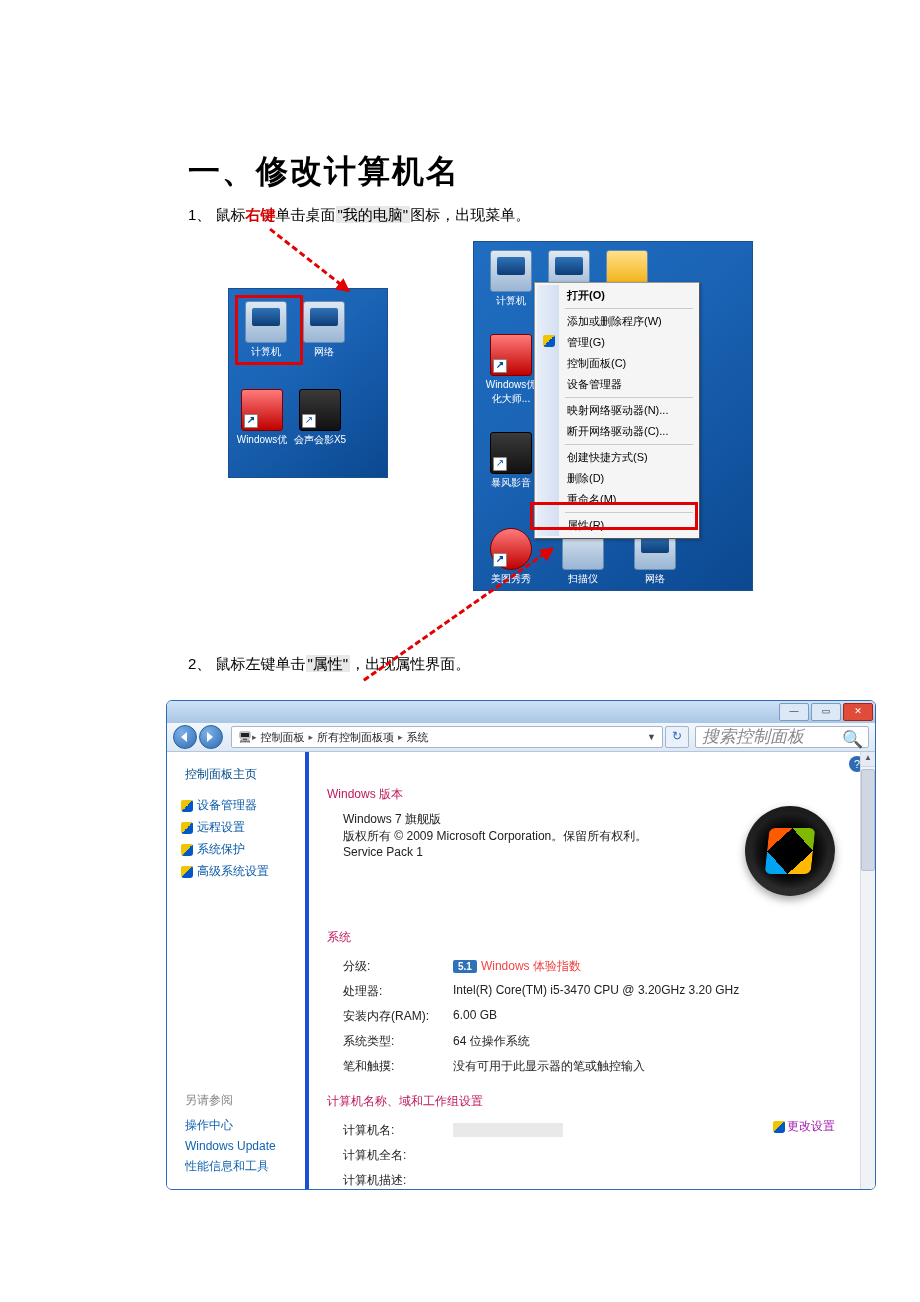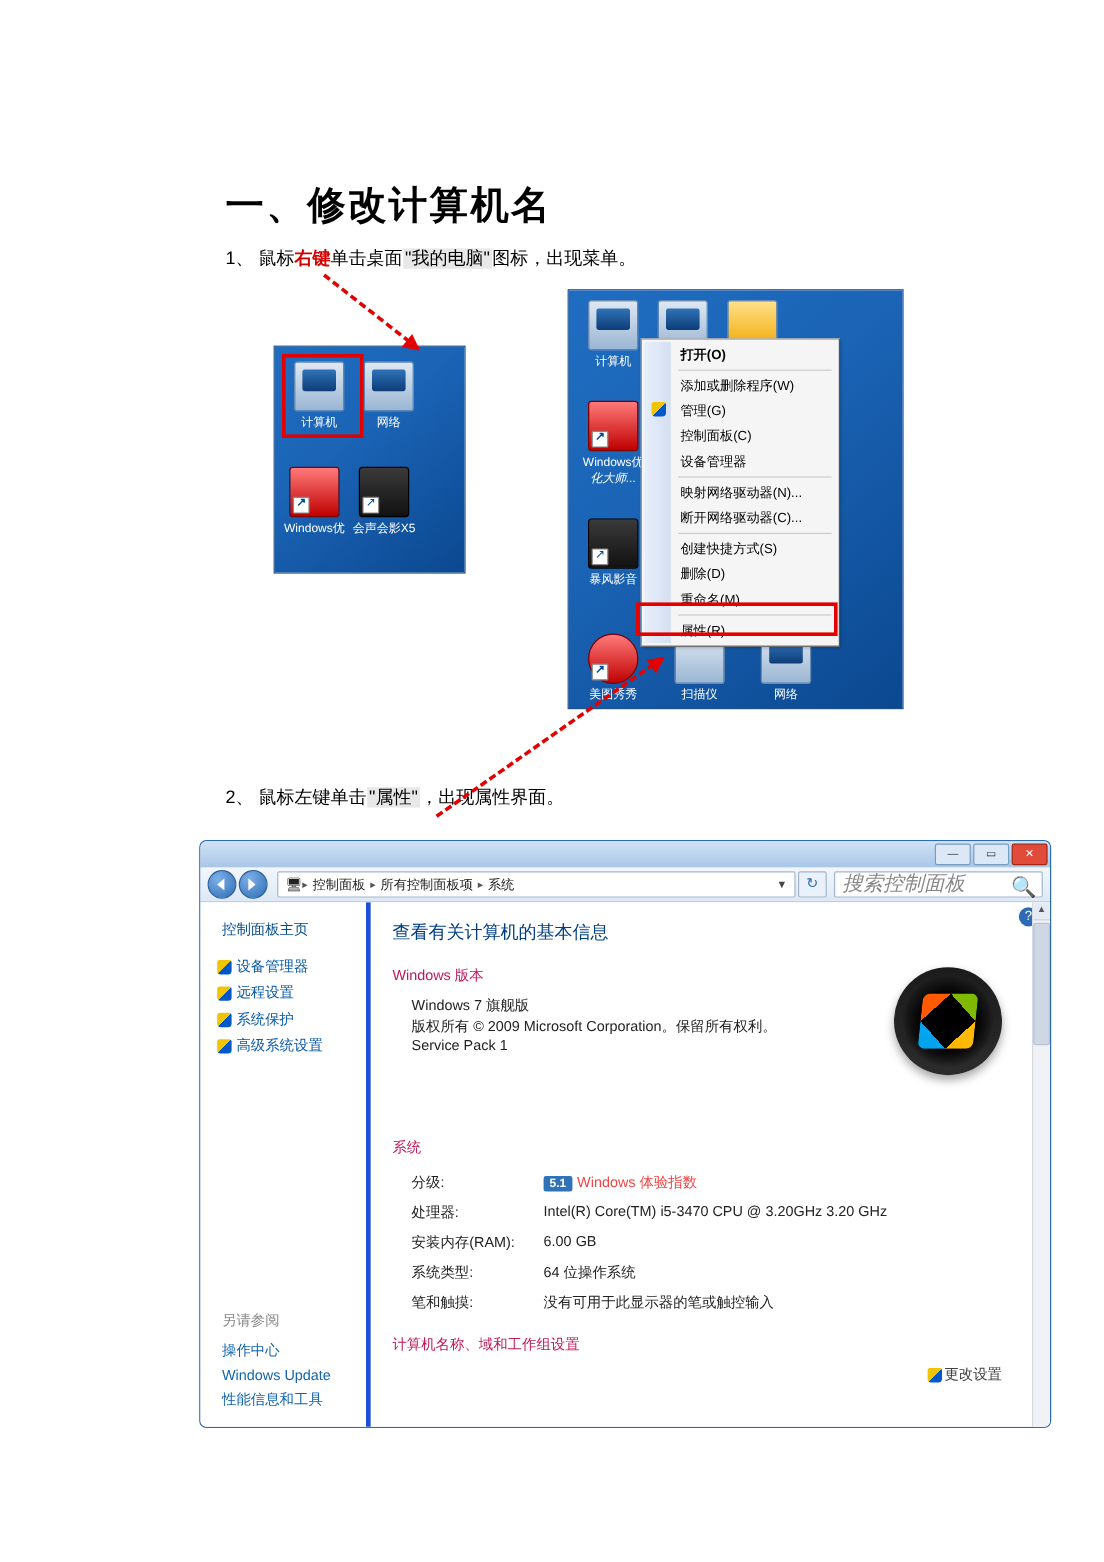--- a/index.html
+++ b/index.html
@@ -252,21 +252,21 @@
 
   table.sysrows{border-collapse:collapse;}
   table.sysrows td{padding:4px 10px 4px 0;font-size:12px;color:#222;vertical-align:top;}
   table.sysrows td.lbl{width:100px;}
   .wei-badge{
     display:inline-block;
     background:#2f72b8;color:#fff;font-weight:bold;font-size:10px;
     padding:1px 5px;border-radius:2px;margin-right:4px;
   }
   .wei-link{color:#ef4444;}
-  .change-link{color:#404040;position:absolute;right:40px;}
+  .change-link{color:#a21caf;position:absolute;right:40px;}
   .change-link .shield{display:inline-block;width:12px;height:12px;margin-right:2px;vertical-align:middle;background:linear-gradient(135deg,#f0c400 0 50%,#0057c8 50% 100%);border-radius:2px 2px 3px 3px;}
   .maskfield{display:inline-block;width:110px;height:14px;background:#e9e9e9;vertical-align:middle;}
 </style>
 </head>
 <body>
 
 <div class="page">
   <h1 class="heading">一、修改计算机名</h1>
 
   <p class="step-line">
@@ -299,21 +299,21 @@
         <div class="dicon">
             <div class="ibox screen"></div>
           </div>
         <div class="dicon">
             <div class="ibox folder"></div>
           </div>
       </div>
       <div class="icon-row" style="left:8px;top:92px;">
         <div class="dicon"><div class="ibox red">
               <span class="sc">↗</span>
-            </div><span>Windows优</span><div style="font-size:10px;font-style:italic;">化大师...</div></div>
+            </div><span>Windows优</span><div style="font-size:10px;">化大师...</div></div>
       </div>
       <div class="icon-row" style="left:8px;top:190px;">
         <div class="dicon"><div class="ibox dark">
               <span class="sc">↗</span>
             </div><span>暴风影音</span></div>
       </div>
       <div class="icon-row" style="left:8px;top:286px;gap:14px;">
         <div class="dicon"><div class="ibox red" style="border-radius:50%;">
               <span class="sc">↗</span>
             </div><span>美图秀秀</span></div>
@@ -404,21 +404,20 @@
           <div class="also">性能信息和工具</div>
         </div>
       </div>
       <div class="content">
         <div class="helpbtn">?</div>
         <div class="scrollbar">
           <div class="track-btn">▲</div>
           <div class="thumb"></div>
         </div>
 
-        <h2>查看有关计算机的基本信息</h2>
         <div class="blocklabel">Windows 版本</div>
         <div class="indent">Windows 7 旗舰版</div>
         <div class="indent">版权所有 © 2009 Microsoft Corporation。保留所有权利。</div>
         <div class="indent">Service Pack 1</div>
 
         <div class="winlogo"></div>
 
         <div class="blocklabel" style="margin-top:70px;">系统</div>
         <table class="sysrows" style="margin-left:16px;">
           <tbody>
@@ -441,18 +440,35 @@
           <tr>
                 <td class="lbl">笔和触摸:</td>
                 <td>没有可用于此显示器的笔或触控输入</td>
               </tr>
         </tbody>
           </table>
 
         <div class="blocklabel" style="margin-top:14px;">计算机名称、域和工作组设置</div>
         <div style="position:relative;">
           <span class="change-link"><span class="shield"></span><span>更改设置</span></span>
+          <table class="sysrows" style="margin-left:16px;">
+            <tbody>
+                <tr>
+                  <td class="lbl">计算机名:</td>
+                  <td><span class="maskfield"></span></td>
+                </tr>
+            <tr>
+                  <td class="lbl">计算机全名:</td>
+                  <td></td>
+                </tr>
+            <tr>
+                  <td class="lbl">计算机描述:</td>
+                  <td></td>
+                </tr>
+
+          </tbody>
+            </table>
         </div>
       </div>
     </div>
   </div>
 
 </div>
 
 </body></html>

